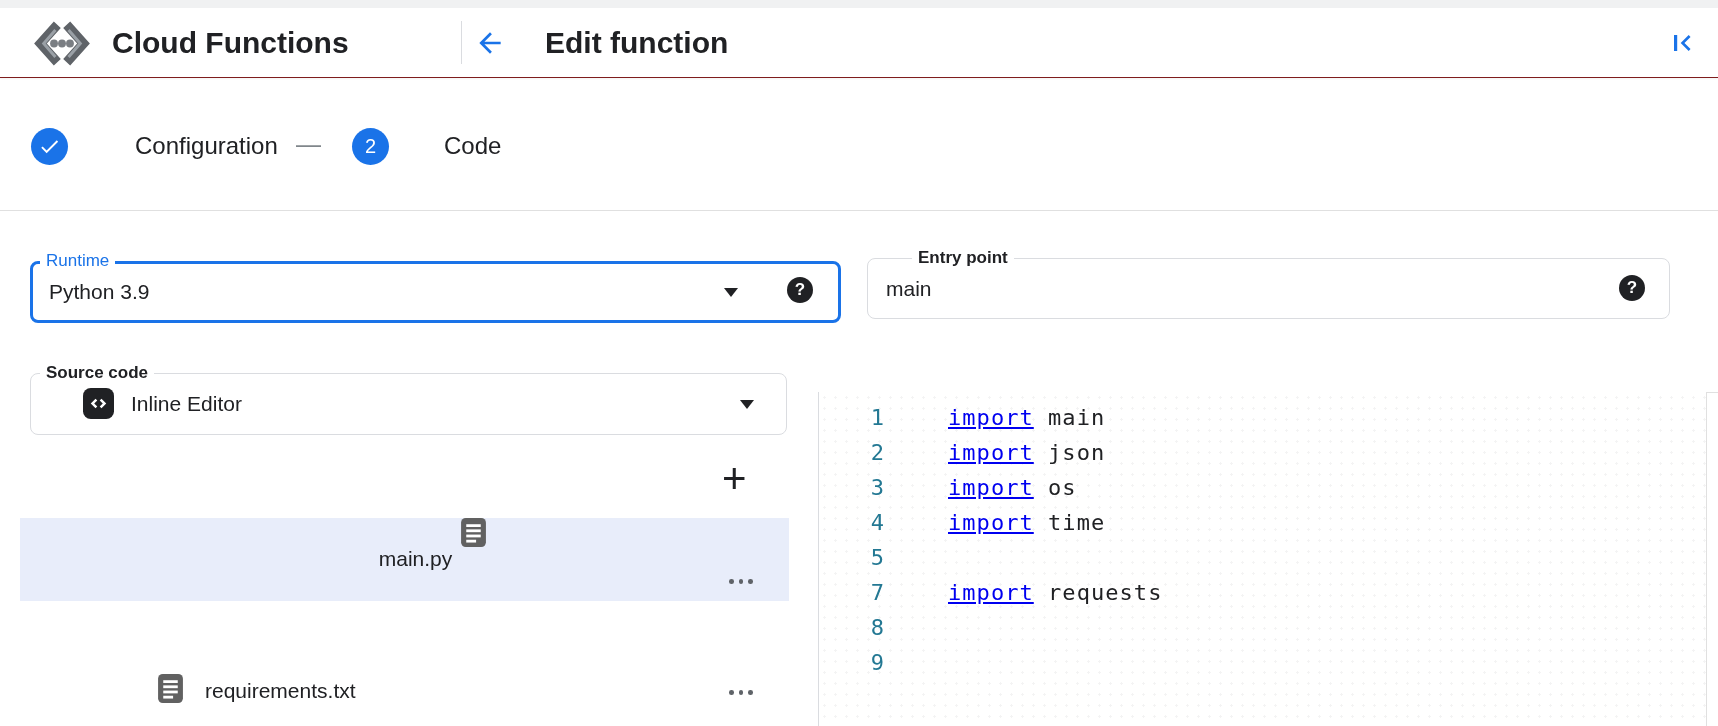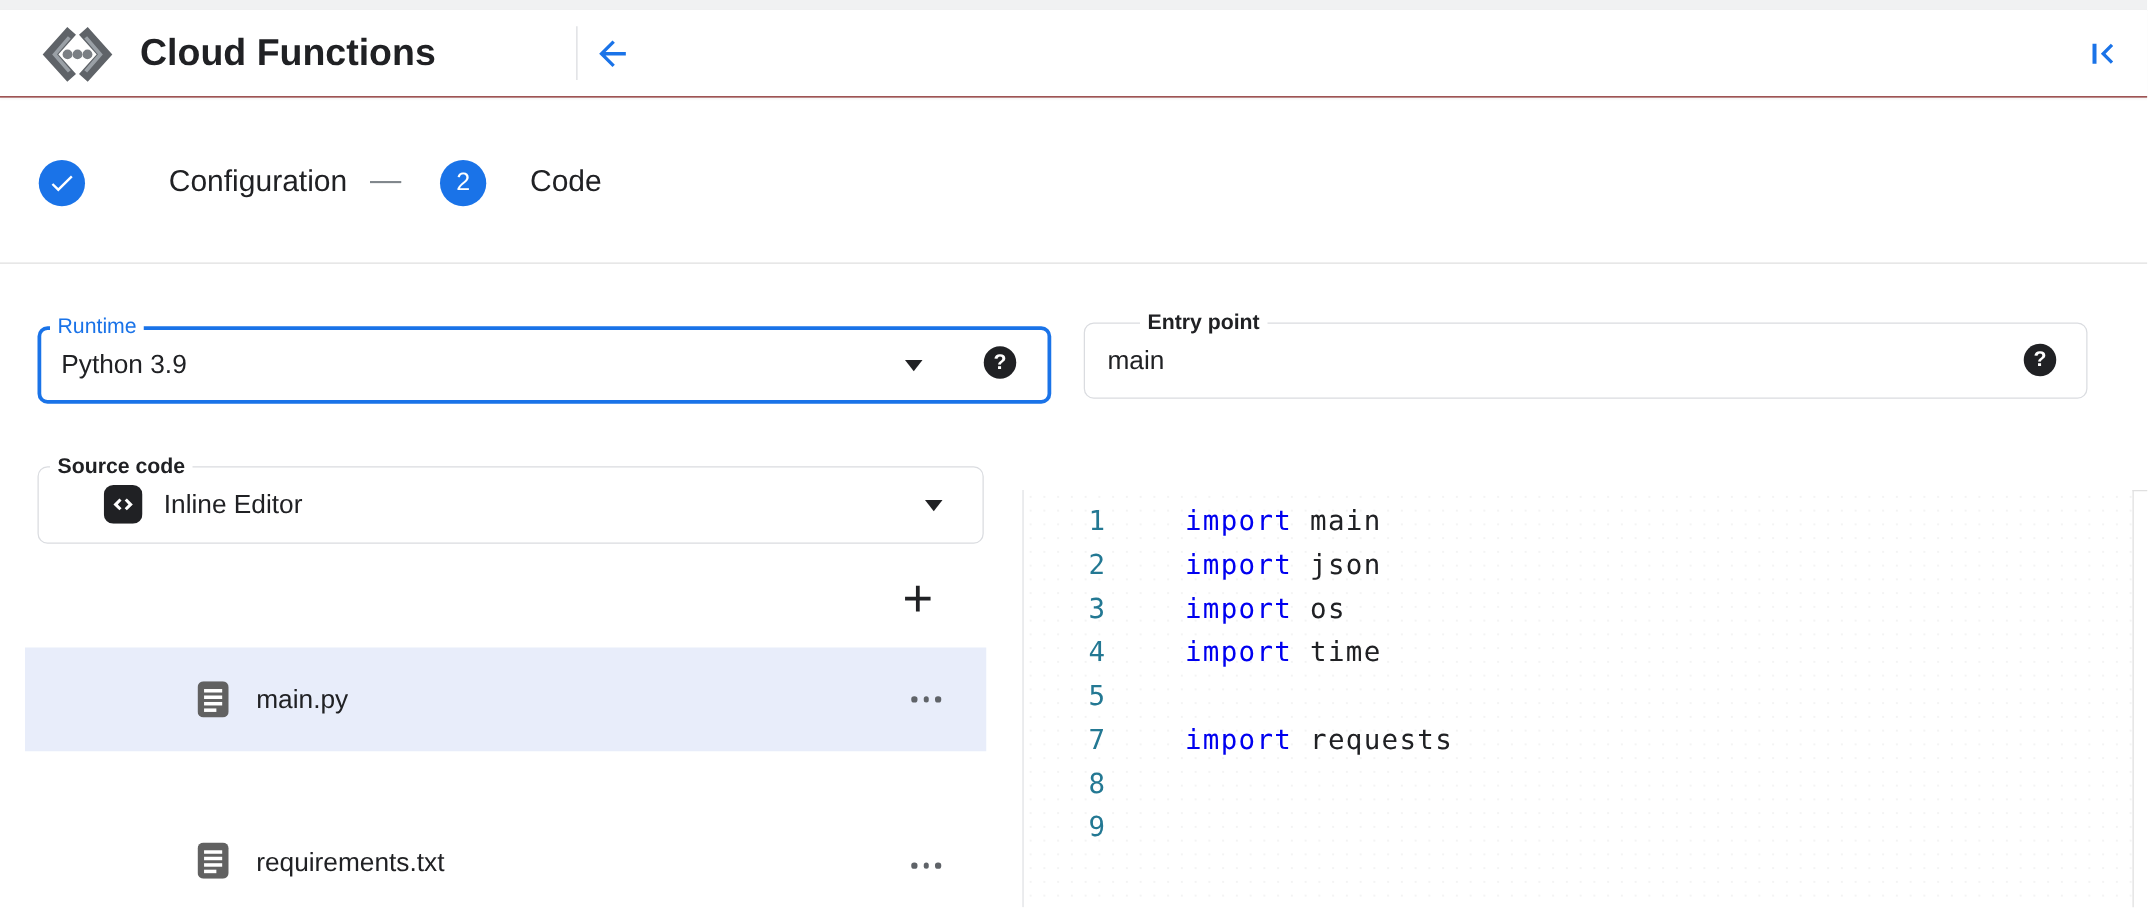--- a/index.html
+++ b/index.html
@@ -17,21 +17,21 @@
   .page-title{position:absolute;left:545px;top:0;height:69px;line-height:69px;font-size:30px;white-space:nowrap;}
   .collapse-btn{position:absolute;left:1666px;top:19px;width:32px;height:32px;cursor:pointer;}
 
   
   .step-circle{position:absolute;top:128px;width:37px;height:37px;border-radius:50%;background:#1a73e8;
                display:flex;align-items:center;justify-content:center;cursor:pointer;}
   .step-circle.c1{left:31px;}
   .step-circle.c2{left:352px;color:#fff;font-size:20px;}
   .step-label{position:absolute;top:132px;font-size:24px;color:#202124;white-space:nowrap;}
   .step-label.l1{left:95px;margin-left:40px;}
-  .step-label.l2{left:424px;}
+  .step-label.l2{left:444px;}
   .step-sep{position:absolute;left:296px;top:130px;font-size:25px;color:#80868b;}
   .section-divider{position:absolute;left:0;top:210px;width:100%;height:1px;background:#e0e0e0;}
 
   
   .field{position:absolute;background:#fff;border-radius:8px;display:flex;align-items:center;cursor:pointer;}
   .runtime-box{left:30px;top:261px;width:805px;height:56px;border:3px solid #1a73e8;}
   .entry-box{left:867px;top:258px;width:801px;height:59px;border:1px solid #dadce0;cursor:text;}
   .source-box{left:30px;top:373px;width:755px;height:60px;border:1px solid #dadce0;}
   .float-label{position:absolute;font-size:17px;font-weight:700;background:#fff;padding:0 6px;white-space:nowrap;z-index:3;text-align:center;}
   .runtime-label{left:40px;top:251px;color:#1a73e8;font-weight:500;}
@@ -65,21 +65,21 @@
   .editor-divider{position:absolute;left:818px;top:392px;width:1px;height:334px;background:#dadce0;}
   .editor{position:absolute;left:819px;top:392px;width:887px;height:334px;background:#fff;cursor:text;
           background-image:radial-gradient(circle, rgba(32,33,36,.05) 1.2px, transparent 1.2px);background-size:11px 11px;}
   .scroll-gutter{position:absolute;left:1706px;top:392px;width:12px;height:334px;background:#fff;
                  border-left:1px solid #e0e0e0;border-top:1px solid #e0e0e0;}
   .code-lines{position:absolute;left:0;top:8px;width:100%;}
   .code-line{height:35px;line-height:35px;font-family:"DejaVu Sans Mono",monospace;font-size:22px;
              letter-spacing:1.05px;white-space:pre;}
   .code-line .ln{display:inline-block;width:66px;text-align:right;color:#237893;}
   .code-line .code{margin-left:63px;}
-  .kw{color:#0000f0;}
+  .kw{color:#0000f0;text-decoration:underline;}
   .pl{color:#202124;}
 </style>
 </head>
 <body>
 
 <div class="page">
 
   <div class="top-strip"></div>
 
   <div class="app-bar">
@@ -94,20 +94,21 @@
         <circle cx="42.5" cy="24" r="4.2" fill="#7a7e83"></circle>
       </svg>
     </span>
     <span class="product-name">Cloud Functions</span>
     <span class="hdr-divider"></span>
     <span class="back-btn">
       <svg viewBox="0 0 24 24" width="32" height="32">
         <path fill="#1a73e8" d="M20 11H7.83l5.59-5.59L12 4l-8 8 8 8 1.41-1.41L7.83 13H20v-2z"></path>
       </svg>
     </span>
+    <span class="page-title">Edit function</span>
     <span class="collapse-btn">
       <svg viewBox="0 0 24 24" width="32" height="32">
         <path fill="#1a73e8" d="M18.41 16.59L13.82 12l4.59-4.59L17 6l-6 6 6 6zM6 6h2.4v12H6z"></path>
       </svg>
     </span>
   </div>
 
   <div>
     <span class="step-circle c1">
       <svg viewBox="0 0 24 24" width="23" height="23">
@@ -144,21 +145,21 @@
         <rect width="24" height="24" rx="6" fill="#202124"></rect>
         <path d="M9.7 15.7 6 12l3.7-3.7 1.35 1.35L8.7 12l2.35 2.35zM14.3 15.7l-1.35-1.35L15.3 12l-2.35-2.35L14.3 8.3 18 12z" fill="#fff"></path>
       </svg>
     </span>
     <span class="field-value">Inline Editor</span>
     <span class="caret"></span>
   </div>
 
   <span class="add-file">+</span>
   <div class="file-list">
-      <div class="file-row selected" style="top: 518px;">
+      <div class="file-row selected" style="top: 518px; flex-direction: column;">
         <span class="file-icon">
           <svg viewBox="0 0 24 28" width="25" height="29">
             <rect width="24" height="28" rx="4.5" fill="#616161"></rect>
             <rect x="5" y="6" width="14" height="2.7" fill="#fff"></rect>
             <rect x="5" y="11" width="14" height="2.7" fill="#fff"></rect>
             <rect x="5" y="16" width="14" height="2.7" fill="#fff"></rect>
             <rect x="5" y="21" width="9.5" height="2.7" fill="#fff"></rect>
           </svg>
         </span>
         <span class="file-name">main.py</span>

